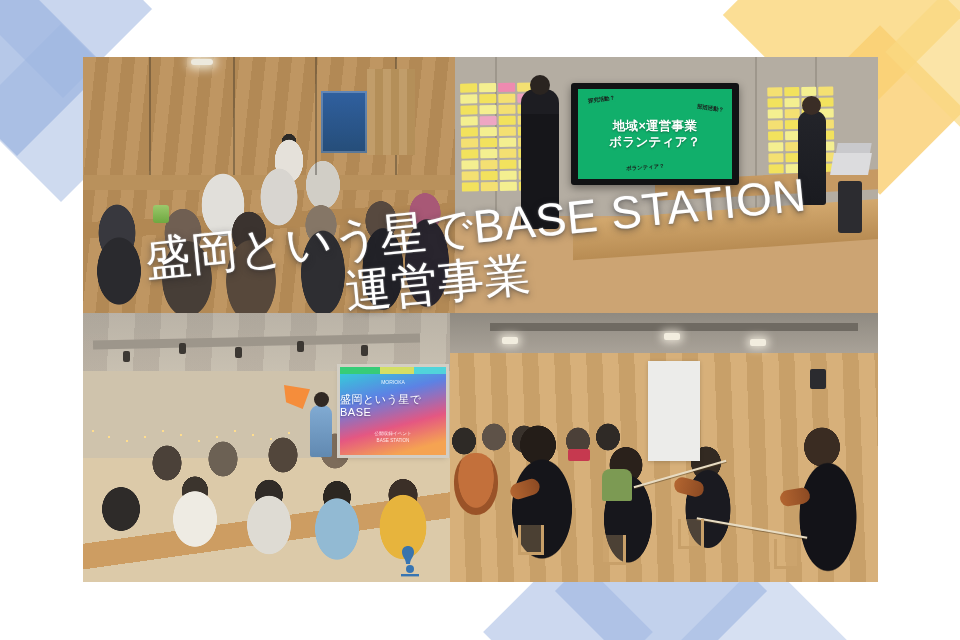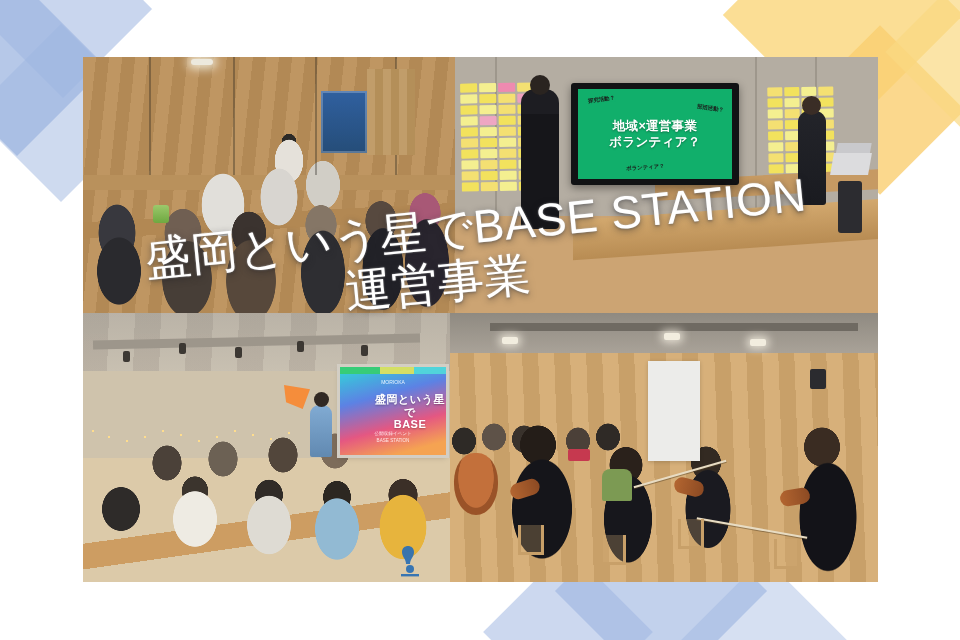--- a/index.html
+++ b/index.html
@@ -263,24 +263,23 @@
     box-shadow: 0 0 0 3px #cfcac0, 0 2px 6px rgba(0,0,0,0.25);
     overflow: hidden;
   }
   #radio-screen .rs-band {
     position: absolute; left: 0; right: 0; top: 0; height: 7px;
     background: linear-gradient(90deg,#36c96b 0 38%, #e0e055 38% 70%, #4fd6d6 70% 100%);
     opacity: .9;
   }
   #radio-screen .rs-title {
     position: absolute; left: 0; right: 0; top: 26px;
-    text-align: center; color: #ffffff; font-weight: 700;
+    color: #ffffff; font-weight: 400;
     font-size: 11px; line-height: 1.15; letter-spacing: .5px;
     text-shadow: 0 1px 2px rgba(0,0,0,0.3);
-    padding-left: 34px;
   }
   #radio-screen .rs-sub {
     position: absolute; left: 0; right: 0; top: 12px;
     text-align: center; color: rgba(255,255,255,.85); font-size: 5px;
   }
   #radio-screen .rs-foot {
     position: absolute; left: 0; right: 0; bottom: 10px;
     text-align: center; color: rgba(255,255,255,.8); font-size: 4.6px;
     line-height: 1.5;
   }

